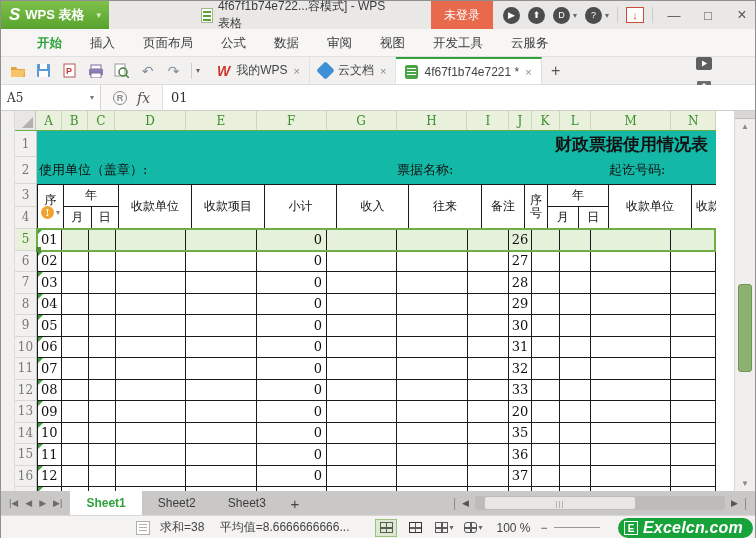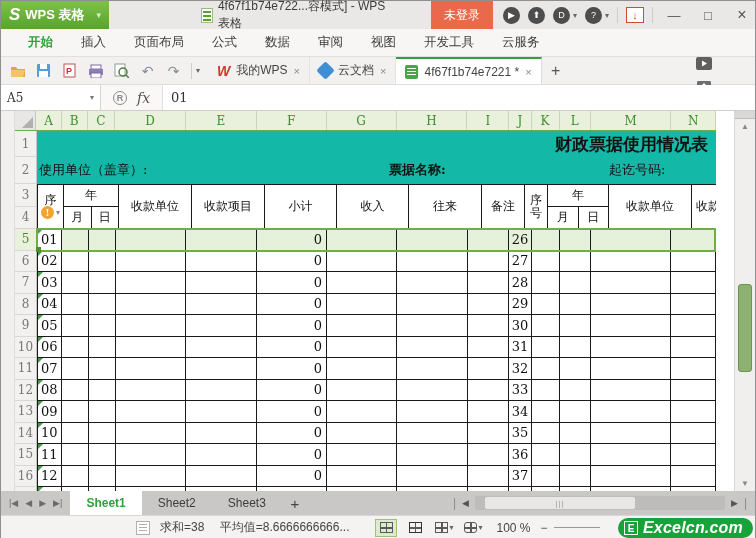--- a/index.html
+++ b/index.html
@@ -31,22 +31,22 @@
     font-size:9px; display:flex; align-items:center; justify-content:center; }
   .mini-caret { font-size:8px; color:#666; margin-left:-5px; }
   .vdiv { width:1px; height:16px; background:#cfcdcc; }
   .dl-icon { width:18px; height:16px; border:1px solid #d04a3a; background:#fff;
     color:#d04a3a; font-size:11px; font-weight:bold; display:flex; align-items:center;
     justify-content:center; }
   .winbtn { width:26px; height:20px; display:flex; align-items:center; justify-content:center;
     color:#555; font-size:13px; }
 
   
-  .ribbon { height:28px; display:flex; align-items:center; background:#f7f6f5;
-    border-bottom:1px solid #e2e0df; gap:0; padding-left:13px; flex:0 0 auto; }
+  .ribbon { height:28px; display:flex; align-items:flex-start; background:#f7f6f5;
+    border-bottom:1px solid #e2e0df; gap:0; padding-left:22px; flex:0 0 auto; }
   .rtab { padding:0 14px; height:28px; display:flex; align-items:center; color:#3c3c3c;
     font-size:12.5px; cursor:pointer; }
   .rtab.active { color:#2fa23c; font-weight:bold; }
 
   
   .toolbar { height:28px; display:flex; align-items:stretch; background:#f2f1f0;
     border-bottom:1px solid #ddd; flex:0 0 auto; }
   .qt { display:flex; align-items:center; gap:9px; padding:0 8px; }
   .qico { width:17px; height:17px; display:flex; align-items:center; justify-content:center; }
   .undo-glyph { font-size:14px; color:#7f8b99; }
@@ -399,21 +399,21 @@
         <div class="rowhdr">1</div>
         <div class="free">
           <span class="sheet-title">财政票据使用情况表</span>
         </div>
       </div>
 
       <div class="srow r2">
         <div class="rowhdr">2</div>
         <div class="free">
           <span class="lbl" style="left:2px;">使用单位（盖章）:</span>
-          <span class="lbl" style="left:352px;font-weight:bold;">票据名称:</span>
+          <span class="lbl" style="left:360px;">票据名称:</span>
           <span class="lbl" style="left:572px;">起讫号码:</span>
         </div>
       </div>
 
       <div class="hdr34">
         <div class="hd34-left">
           <div class="rowhdr">3</div>
           <div class="rowhdr">4</div>
         </div>
         <div class="tblock">
@@ -643,21 +643,21 @@
             <div class="rowhdr">13</div>
             <div class="cell cA first num-left tri">09</div>
             <div class="cell cB"></div>
             <div class="cell cC"></div>
             <div class="cell cD"></div>
             <div class="cell cE"></div>
             <div class="cell cF num-right">0</div>
             <div class="cell cG"></div>
             <div class="cell cH"></div>
             <div class="cell cI"></div>
-            <div class="cell cJ ctr">34</div>
+            <div class="cell cJ ctr">20</div>
             <div class="cell cK"></div>
             <div class="cell cL"></div>
             <div class="cell cM"></div>
             <div class="cell cN"></div>
 
           </div>
 
           <div class="grid-row">
             <div class="rowhdr">14</div>
             <div class="cell cA first num-left tri">10</div>

